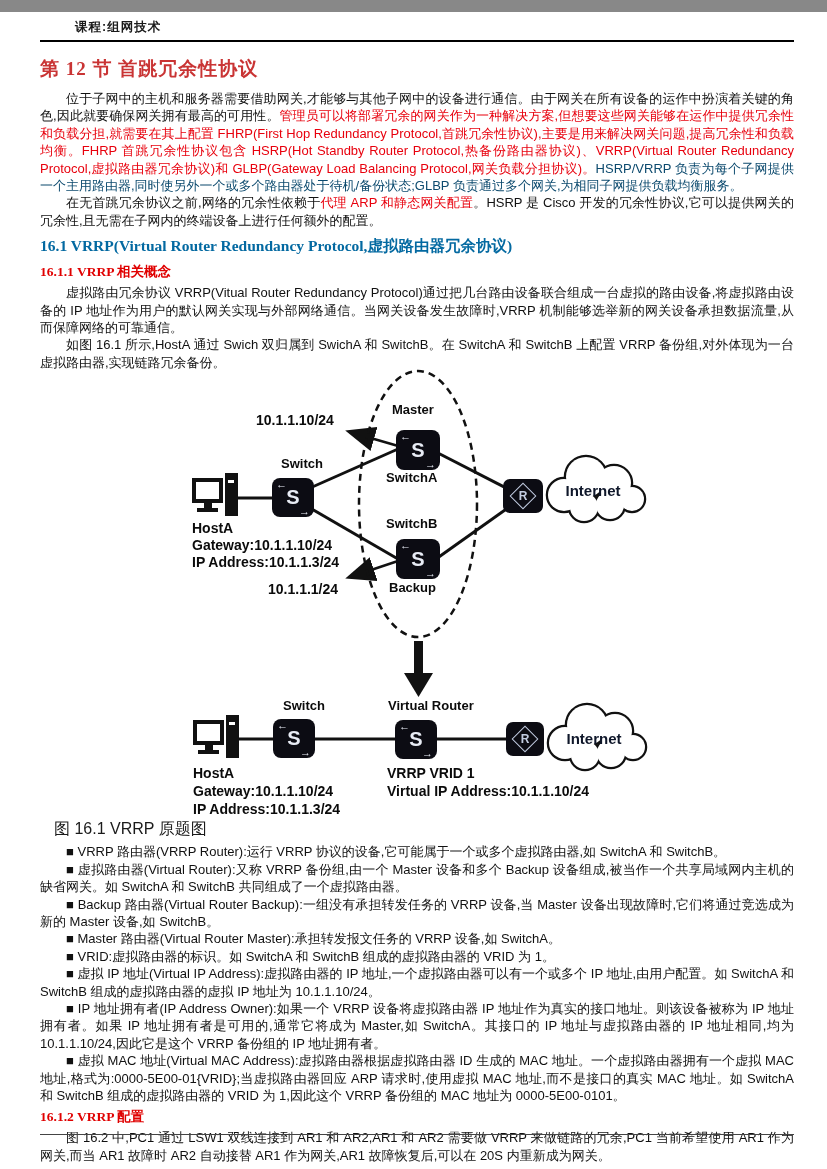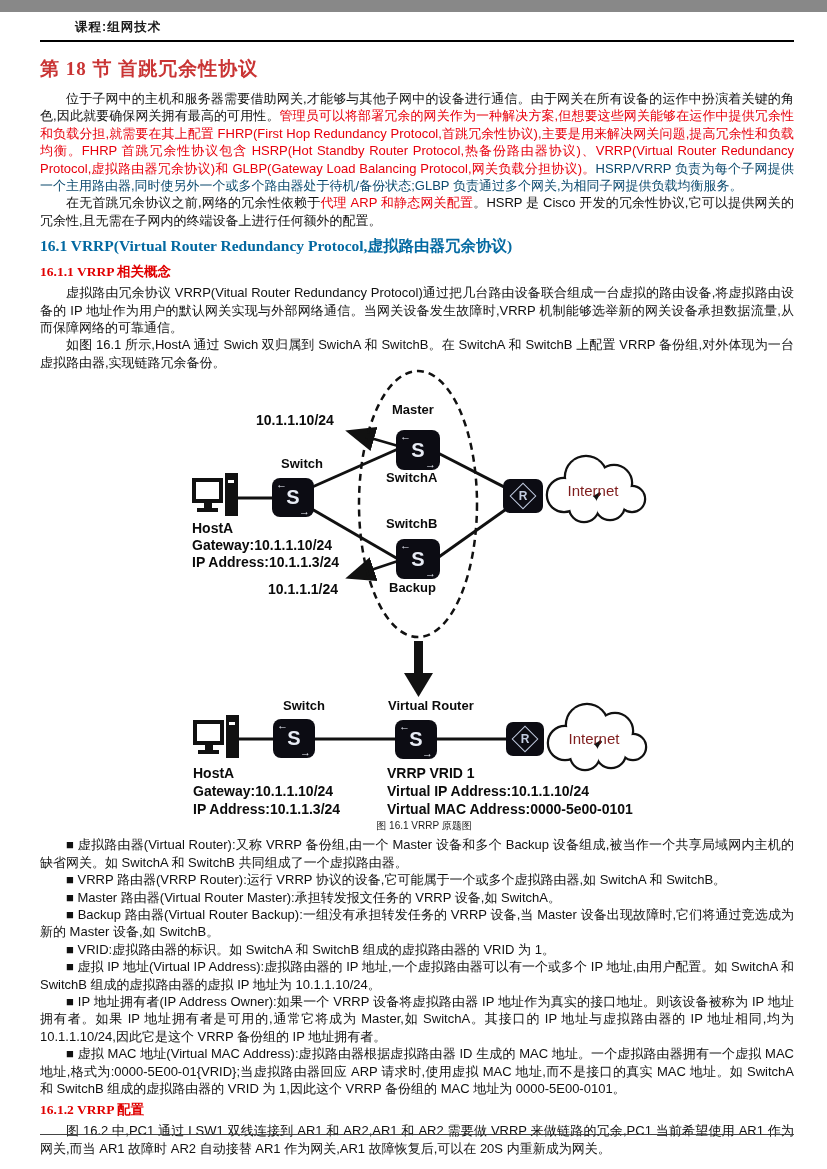--- a/index.html
+++ b/index.html
@@ -64,39 +64,39 @@
     transform:translate(-50%,-50%) rotate(45deg);
     border:1.5px solid #c3cde2;
   }
   .router-icon .rg {
     position:absolute; left:0; top:0; width:100%; height:100%;
     display:flex; align-items:center; justify-content:center;
     color:#c3cde2; font-size:12px; font-weight:bold;
   }
   .cloud-text {
     position:absolute; display:flex; align-items:center; justify-content:center;
-    font-weight:normal; font-size:15px; color:#7f1d1d;
-  }
-
-  .fig-caption { text-align:center; font-size:10px; padding-left:14px; margin:2px 0 3px 0; }
+    font-weight:bold; font-size:15px; color:#0f172a;
+  }
+
+  .fig-caption { text-align:left; font-size:16px; padding-left:14px; margin:2px 0 3px 0; }
 
   
   .footer-rule { position:absolute; left:40px; right:33px; top:1122px; border-top:1px solid #444; }
   .footer-num  { position:absolute; left:0; right:0; top:1128px; text-align:center; font-size:11.5px; color:#222; }
 </style>
 </head>
 <body>
 
 <div class="page">
   <div class="content">
 
     <div class="doc-header">课程:组网技术</div>
     <div class="header-rule"></div>
 
-    <div class="chapter-title">第 18 节  首跳冗余性协议</div>
+    <div class="chapter-title">第 12 节  首跳冗余性协议</div>
 
     <p class="body-p"><span>位于子网中的主机和服务器需要借助网关,才能够与其他子网中的设备进行通信。由于网关在所有设备的运作中扮演着关键的角色,因此就要确保网关拥有最高的可用性。</span><span class="seg-red">管理员可以将部署冗余的网关作为一种解决方案,但想要这些网关能够在运作中提供冗余性和负载分担,就需要在其上配置 FHRP(First Hop Redundancy Protocol,首跳冗余性协议),主要是用来解决网关问题,提高冗余性和负载均衡。FHRP 首跳冗余性协议包含 HSRP(Hot Standby Router Protocol,热备份路由器协议)、VRRP(Virtual Router Redundancy Protocol,虚拟路由器冗余协议)和 GLBP(Gateway Load Balancing Protocol,网关负载分担协议)。</span><span class="seg-blue">HSRP/VRRP 负责为每个子网提供一个主用路由器,同时使另外一个或多个路由器处于待机/备份状态;GLBP 负责通过多个网关,为相同子网提供负载均衡服务。</span></p>
 
     <p class="body-p"><span>在无首跳冗余协议之前,网络的冗余性依赖于</span><span class="seg-red">代理 ARP 和静态网关配置</span><span>。HSRP 是 Cisco 开发的冗余性协议,它可以提供网关的冗余性,且无需在子网内的终端设备上进行任何额外的配置。</span></p>
 
     <div class="h-161">16.1  VRRP(Virtual Router Redundancy Protocol,虚拟路由器冗余协议)</div>
     <div class="h-sub">16.1.1  VRRP 相关概念</div>
 
     <p class="body-p">虚拟路由冗余协议 VRRP(Vitual Router Redundancy Protocol)通过把几台路由设备联合组成一台虚拟的路由设备,将虚拟路由设备的 IP 地址作为用户的默认网关实现与外部网络通信。当网关设备发生故障时,VRRP 机制能够选举新的网关设备承担数据流量,从而保障网络的可靠通信。</p>
     <p class="body-p">如图 16.1 所示,HostA 通过 Swich 双归属到 SwichA 和 SwitchB。在 SwitchA 和 SwitchB 上配置 VRRP 备份组,对外体现为一台虚拟路由器,实现链路冗余备份。</p>
@@ -238,29 +238,28 @@
       <span class="fig-label fl-14" style="left:228px; top:212px;">10.1.1.1/24</span>
 
       <span class="fig-label fl-13" style="left:243px; top:329px;">Switch</span>
       <span class="fig-label fl-13" style="left:348px; top:329px;">Virtual Router</span>
       <div class="cloud-text" style="left:513px; top:354px; width:82px; height:30px;">Internet</div>
       <span class="fig-label fl-14" style="left:153px; top:396px;">HostA</span>
       <span class="fig-label fl-14" style="left:153px; top:414px;">Gateway:10.1.1.10/24</span>
       <span class="fig-label fl-14" style="left:153px; top:432px;">IP Address:10.1.1.3/24</span>
       <span class="fig-label fl-14" style="left:347px; top:396px;">VRRP VRID 1</span>
       <span class="fig-label fl-14" style="left:347px; top:414px;">Virtual IP Address:10.1.1.10/24</span>
-      <span class="fig-label fl-14" style="left:347px; top:432px;">Virtual MAC Address:0000-5e00-0101</span>
     </div>
 
     <div class="fig-caption">图  16.1 VRRP 原题图</div>
 
+    <p class="body-p">■ VRRP 路由器(VRRP Router):运行 VRRP 协议的设备,它可能属于一个或多个虚拟路由器,如 SwitchA 和 SwitchB。</p>
     <p class="body-p">■ 虚拟路由器(Virtual Router):又称 VRRP 备份组,由一个 Master 设备和多个 Backup 设备组成,被当作一个共享局域网内主机的缺省网关。如 SwitchA 和 SwitchB 共同组成了一个虚拟路由器。</p>
-    <p class="body-p">■ VRRP 路由器(VRRP Router):运行 VRRP 协议的设备,它可能属于一个或多个虚拟路由器,如 SwitchA 和 SwitchB。</p>
+    <p class="body-p">■ Backup 路由器(Virtual Router Backup):一组没有承担转发任务的 VRRP 设备,当 Master 设备出现故障时,它们将通过竞选成为新的 Master 设备,如 SwitchB。</p>
     <p class="body-p">■ Master 路由器(Virtual Router Master):承担转发报文任务的 VRRP 设备,如 SwitchA。</p>
-    <p class="body-p">■ Backup 路由器(Virtual Router Backup):一组没有承担转发任务的 VRRP 设备,当 Master 设备出现故障时,它们将通过竞选成为新的 Master 设备,如 SwitchB。</p>
     <p class="body-p">■ VRID:虚拟路由器的标识。如 SwitchA 和 SwitchB 组成的虚拟路由器的 VRID 为 1。</p>
     <p class="body-p">■ 虚拟 IP 地址(Virtual IP Address):虚拟路由器的 IP 地址,一个虚拟路由器可以有一个或多个 IP 地址,由用户配置。如 SwitchA 和 SwitchB 组成的虚拟路由器的虚拟 IP 地址为 10.1.1.10/24。</p>
     <p class="body-p">■ IP 地址拥有者(IP Address Owner):如果一个 VRRP 设备将虚拟路由器 IP 地址作为真实的接口地址。则该设备被称为 IP 地址拥有者。如果 IP 地址拥有者是可用的,通常它将成为 Master,如 SwitchA。其接口的 IP 地址与虚拟路由器的 IP 地址相同,均为 10.1.1.10/24,因此它是这个 VRRP 备份组的 IP 地址拥有者。</p>
     <p class="body-p">■ 虚拟 MAC 地址(Virtual MAC Address):虚拟路由器根据虚拟路由器 ID 生成的 MAC 地址。一个虚拟路由器拥有一个虚拟 MAC 地址,格式为:0000-5E00-01{VRID};当虚拟路由器回应 ARP 请求时,使用虚拟 MAC 地址,而不是接口的真实 MAC 地址。如 SwitchA 和 SwitchB 组成的虚拟路由器的 VRID 为 1,因此这个 VRRP 备份组的 MAC 地址为 0000-5E00-0101。</p>
 
     <div class="h-sub">16.1.2  VRRP 配置</div>
     <p class="body-p">图 16.2 中,PC1 通过 LSW1 双线连接到 AR1 和 AR2,AR1 和 AR2 需要做 VRRP 来做链路的冗余,PC1 当前希望使用 AR1 作为网关,而当 AR1 故障时 AR2 自动接替 AR1 作为网关,AR1 故障恢复后,可以在 20S 内重新成为网关。</p>
 
   </div>
 

